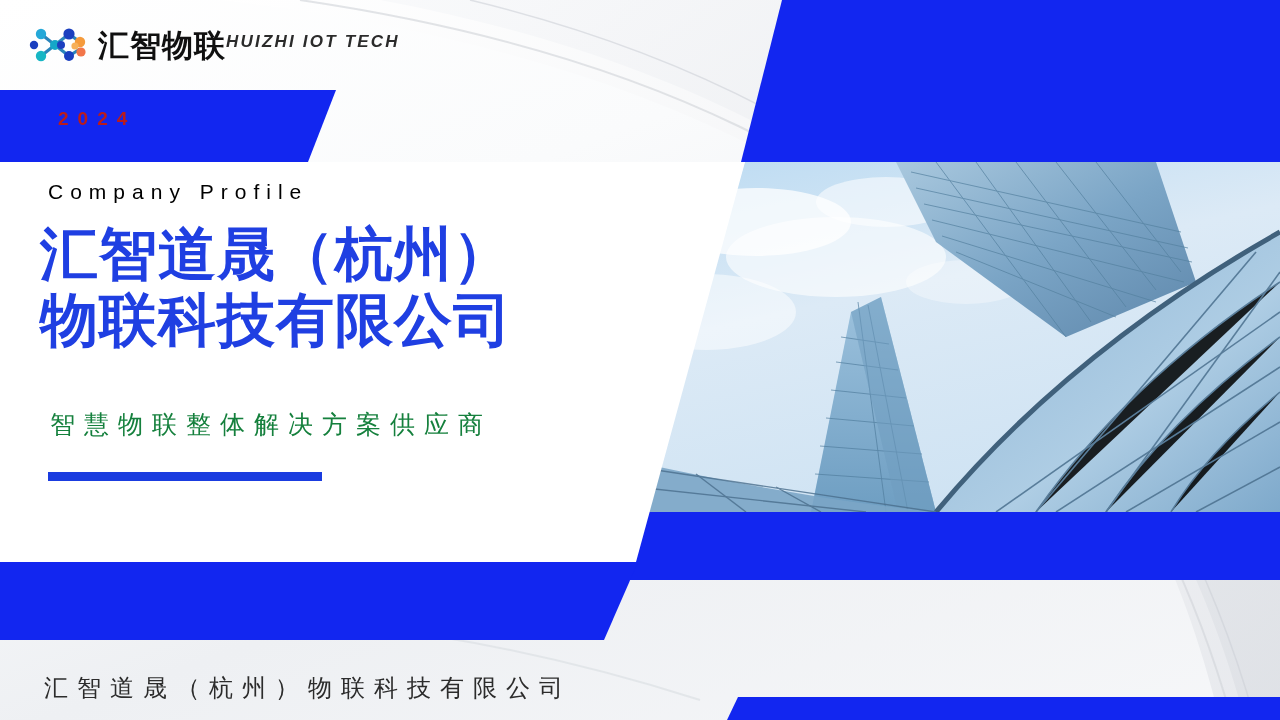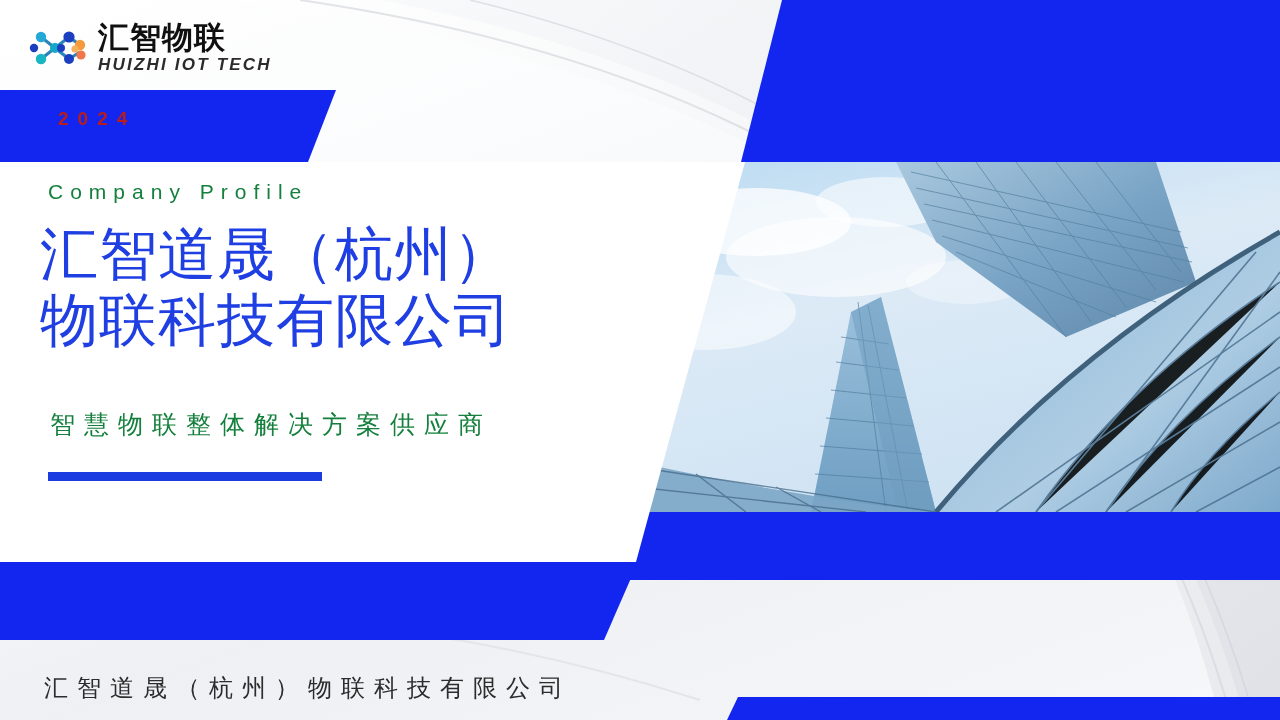--- a/index.html
+++ b/index.html
@@ -70,45 +70,45 @@
     background:#ffffff;
     clip-path:polygon(0 0, 745px 0, 636px 400px, 0 400px);
   }
 
   
   .logo{
     position:absolute;left:28px;top:22px;
     display:flex;align-items:center;gap:8px;
   }
   .logo-mark{width:62px;height:46px;display:block;}
-  .logo-text{display:flex;flex-direction:column;line-height:1;}
+  .logo-text{display:flex;flex-direction:row;line-height:1;}
   .logo-cn{
     font-size:31px;font-weight:bold;color:#101010;
     letter-spacing:1px;font-family:"DejaVu Sans",sans-serif;
   }
   .logo-en{
     font-size:17px;font-weight:bold;color:#2b2b2b;
     letter-spacing:2.2px;margin-top:3px;font-style:italic;
   }
 
   
   .year{
     position:absolute;left:58px;top:108px;
     font-size:19px;font-weight:bold;color:#b91c1c;letter-spacing:9px;
   }
 
   
   .eyebrow{
     position:absolute;left:48px;top:180px;
-    font-size:21px;color:#15803d;letter-spacing:7px;font-weight:400;
+    font-size:21px;color:#000000;letter-spacing:7px;font-weight:400;
   }
   .title{
     position:absolute;left:40px;top:222px;width:680px;
     font-family:"DejaVu Sans",sans-serif;
-    font-size:58px;font-weight:normal;color:#1f3fe2;
+    font-size:58px;font-weight:bold;color:#1f3fe2;
     line-height:1.13;letter-spacing:1px;
   }
   .title .l2{display:block;}
   .tagline{
     position:absolute;left:50px;top:408px;
     font-size:25px;color:#15803d;letter-spacing:9px;
     font-family:"DejaVu Sans",sans-serif;
   }
   .rule{
     position:absolute;left:48px;top:472px;width:274px;height:9px;

